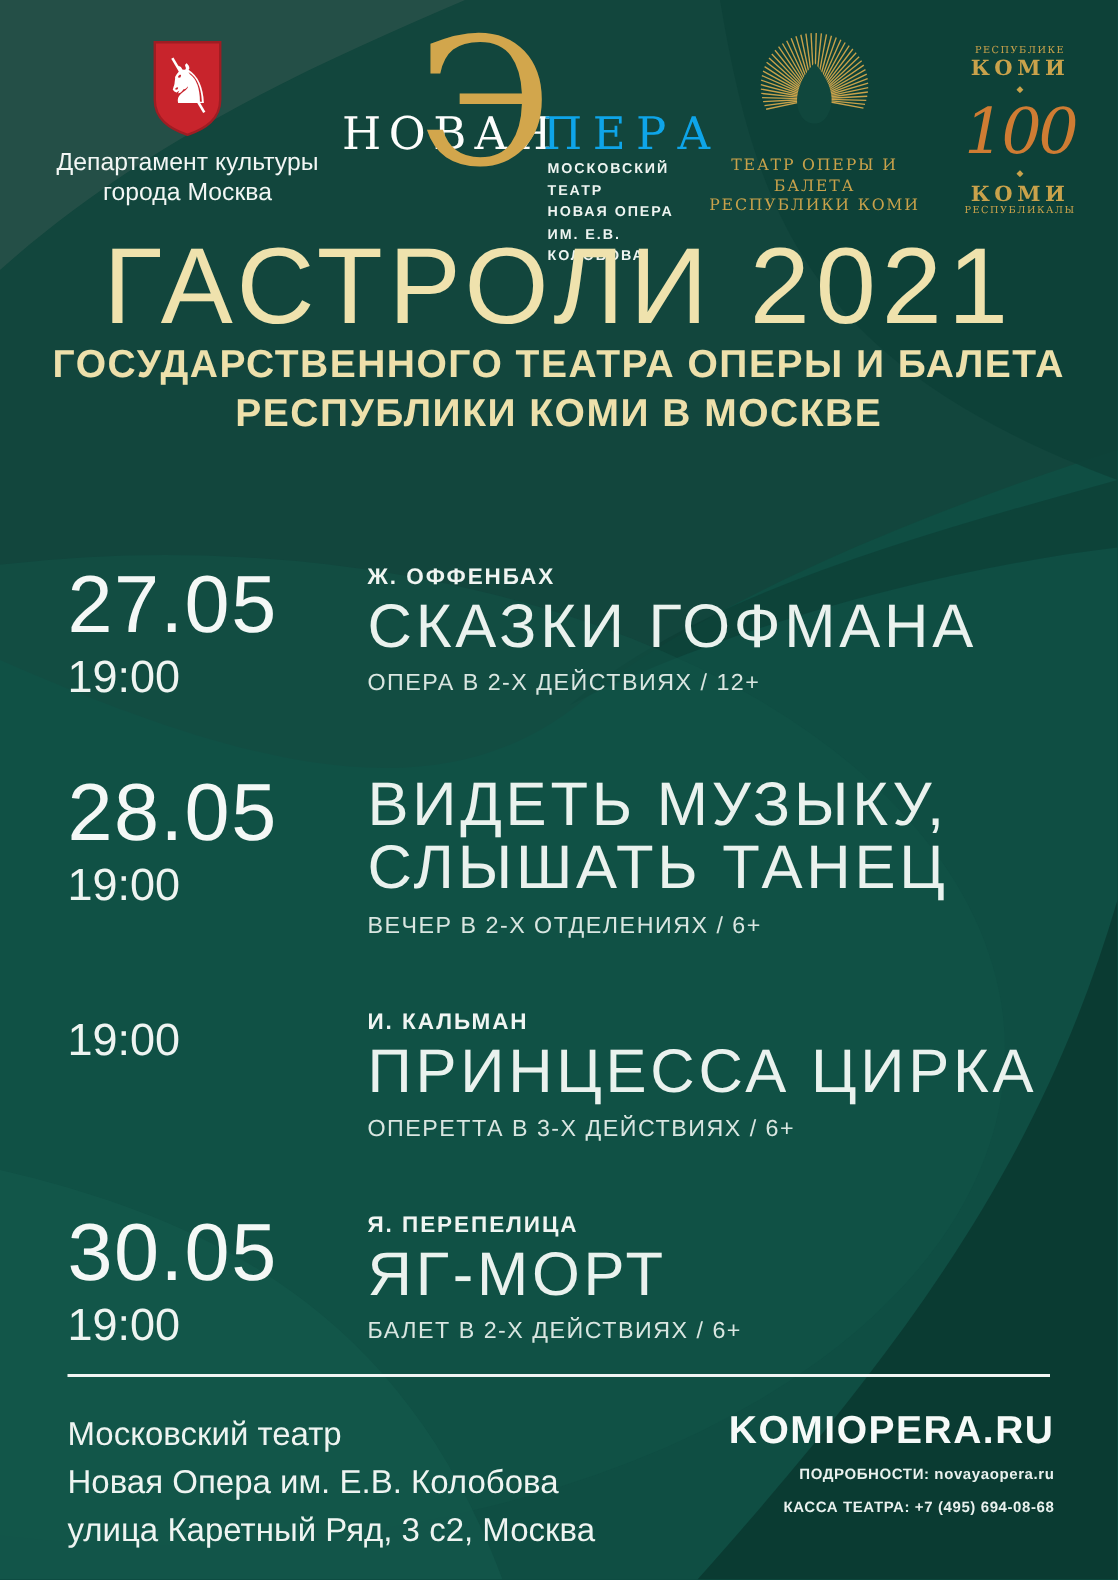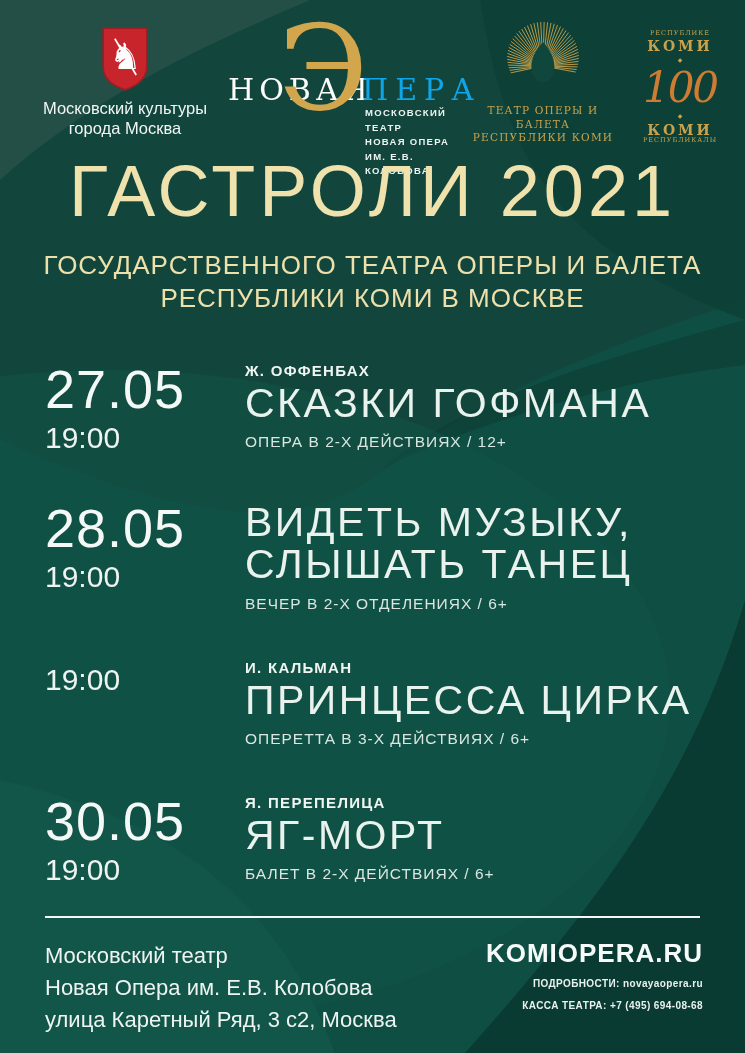--- a/index.html
+++ b/index.html
@@ -32,26 +32,26 @@
   .k100-small{font-size:6.5px;letter-spacing:1px;color:#c9a24b;font-family:"DejaVu Serif",serif;}
   .k100-word{font-size:14px;letter-spacing:3px;color:#c9a24b;font-family:"DejaVu Serif",serif;
              font-weight:bold;margin-top:2px;}
   .k100-diamond{font-size:6px;color:#c9a24b;margin:4px 0;}
   .k100-number{font-size:42px;font-style:italic;font-family:"DejaVu Serif",serif;
                color:#cf7c33;letter-spacing:-2px;}
 
   
   .main-title{left:0;right:0;top:150px;text-align:center;font-size:72px;font-weight:300;
               letter-spacing:4px;color:#efe2ad;white-space:nowrap;}
-  .subtitle{left:0;right:0;top:249px;text-align:center;font-size:26px;font-weight:400;
+  .subtitle{left:0;right:0;top:226px;text-align:center;font-size:26px;font-weight:700;
             letter-spacing:1px;line-height:33px;color:#ede0ab;}
 
   
   .events{left:45px;right:35px;top:362px;}
-  .event{display:grid;grid-template-columns:200px 1fr;}
+  .event{display:grid;grid-template-columns:200px 1fr;margin-top:14px;}
   .event + .event{margin-top:46px;}
   .ev-date{font-size:54px;font-weight:300;letter-spacing:1px;line-height:1.02;color:#f4f8f6;}
   .ev-time{font-size:30px;font-weight:300;margin-top:4px;color:#eef4f1;}
   .ev-composer{font-size:15px;font-weight:bold;letter-spacing:1.3px;color:#f0f5f2;
                margin-bottom:3px;}
   .ev-composer:empty{display:none;}
   .ev-title{font-size:41px;font-weight:300;letter-spacing:2.5px;line-height:1.03;color:#eaf2ee;}
   .ev-title:empty{display:none;}
   .ev-genre{font-size:15.5px;letter-spacing:1px;margin-top:9px;color:#d9e6e1;}
 
@@ -81,21 +81,21 @@
     <path d="M745,600 C695,770 610,890 465,1053 H745 Z" fill="#0b3a32" opacity="0.95"></path>
   </svg>
 
   <div class="layer logo-moscow">
     <svg width="50" height="66" viewBox="0 0 45 62">
       <path d="M2,2 H43 V38 C43,50 34,56 22.5,60 C11,56 2,50 2,38 Z" fill="#c8242c" stroke="#9e1d23" stroke-width="1.5"></path>
       <text x="23" y="40" font-size="34" fill="#ffffff" text-anchor="middle" font-family="DejaVu Sans">♞</text>
       <line x1="13" y1="12" x2="33" y2="46" stroke="#ffffff" stroke-width="1.6"></line>
     </svg>
     <div class="moscow-text">
-      <div>Московский культуры</div>
+      <div>Департамент культуры</div>
       <div>города Москва</div>
     </div>
   </div>
 
   <div class="layer logo-novaya">
     <span class="nov-left">НОВАЯ</span>
     <span class="nov-glyph">Э</span>
     <span class="nov-right">ПЕРА</span>
     <div class="nov-sub">
       <div>МОСКОВСКИЙ ТЕАТР</div>

